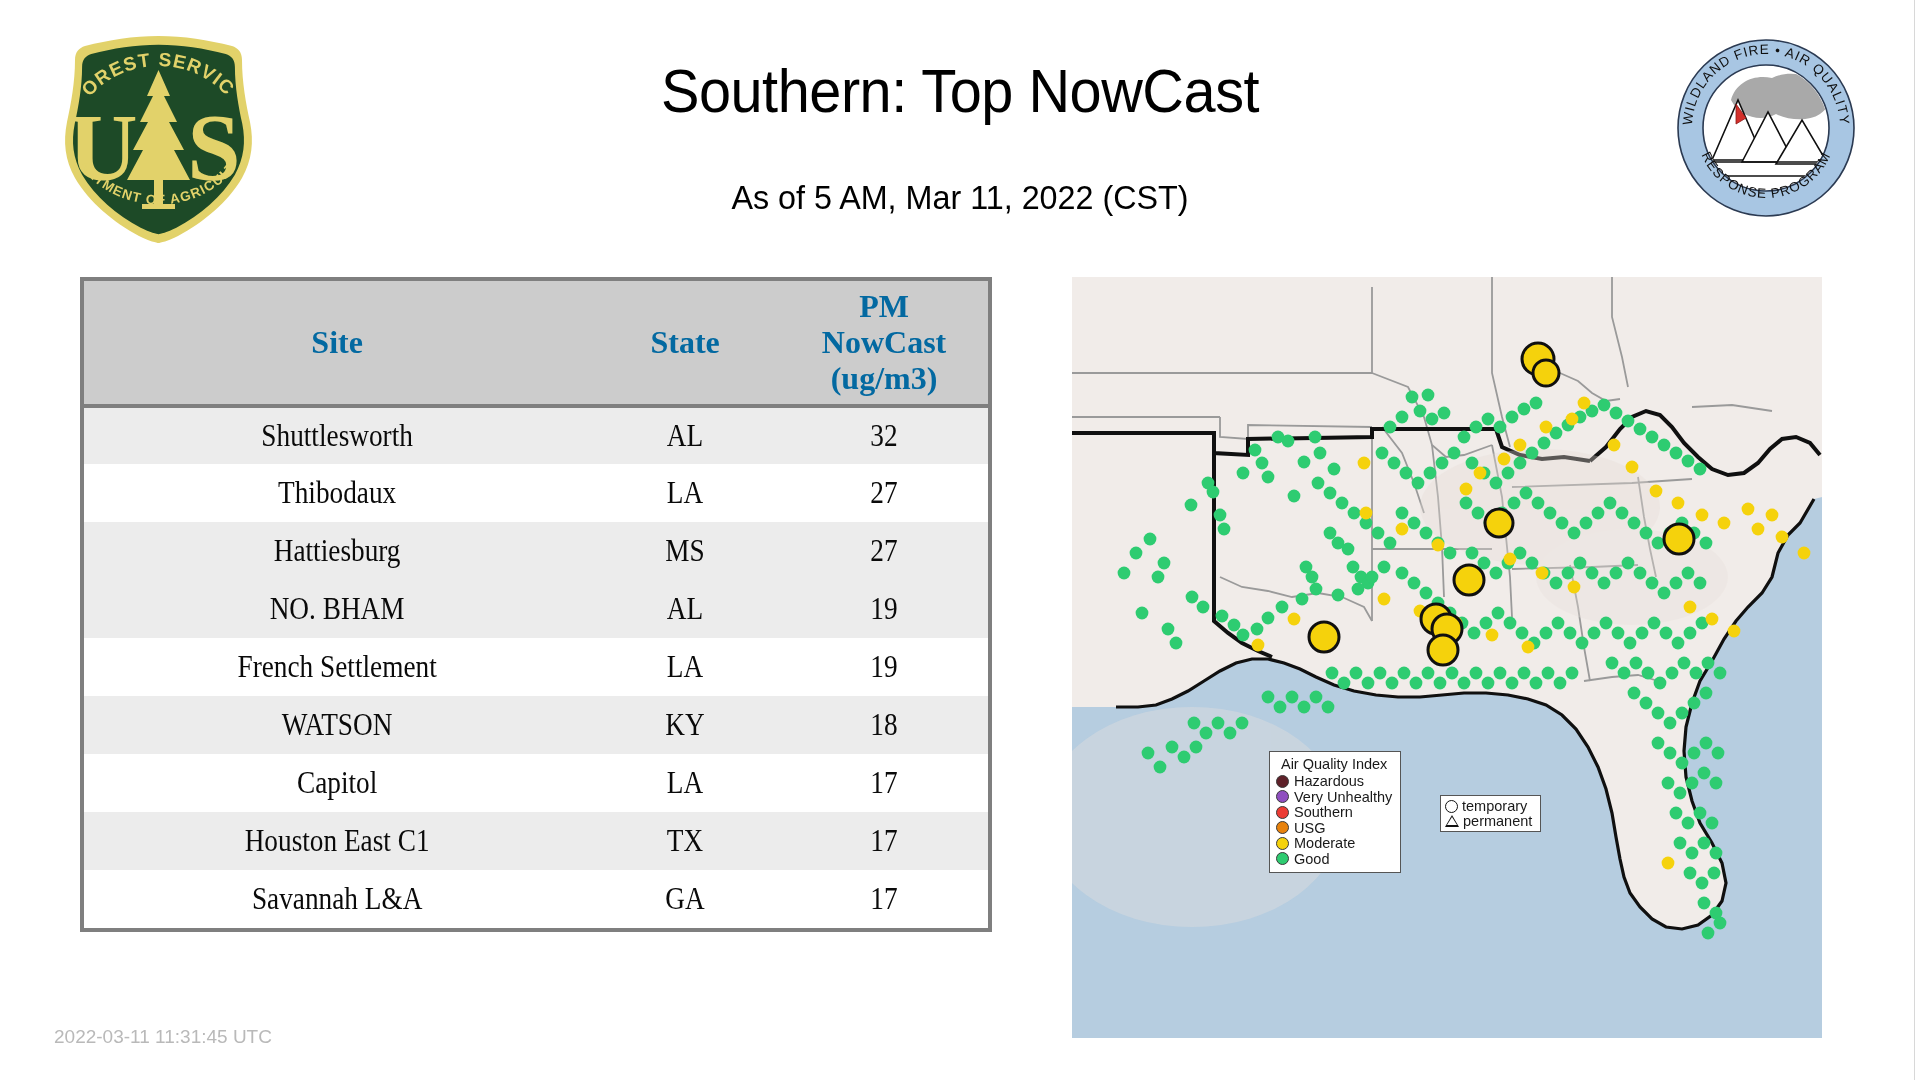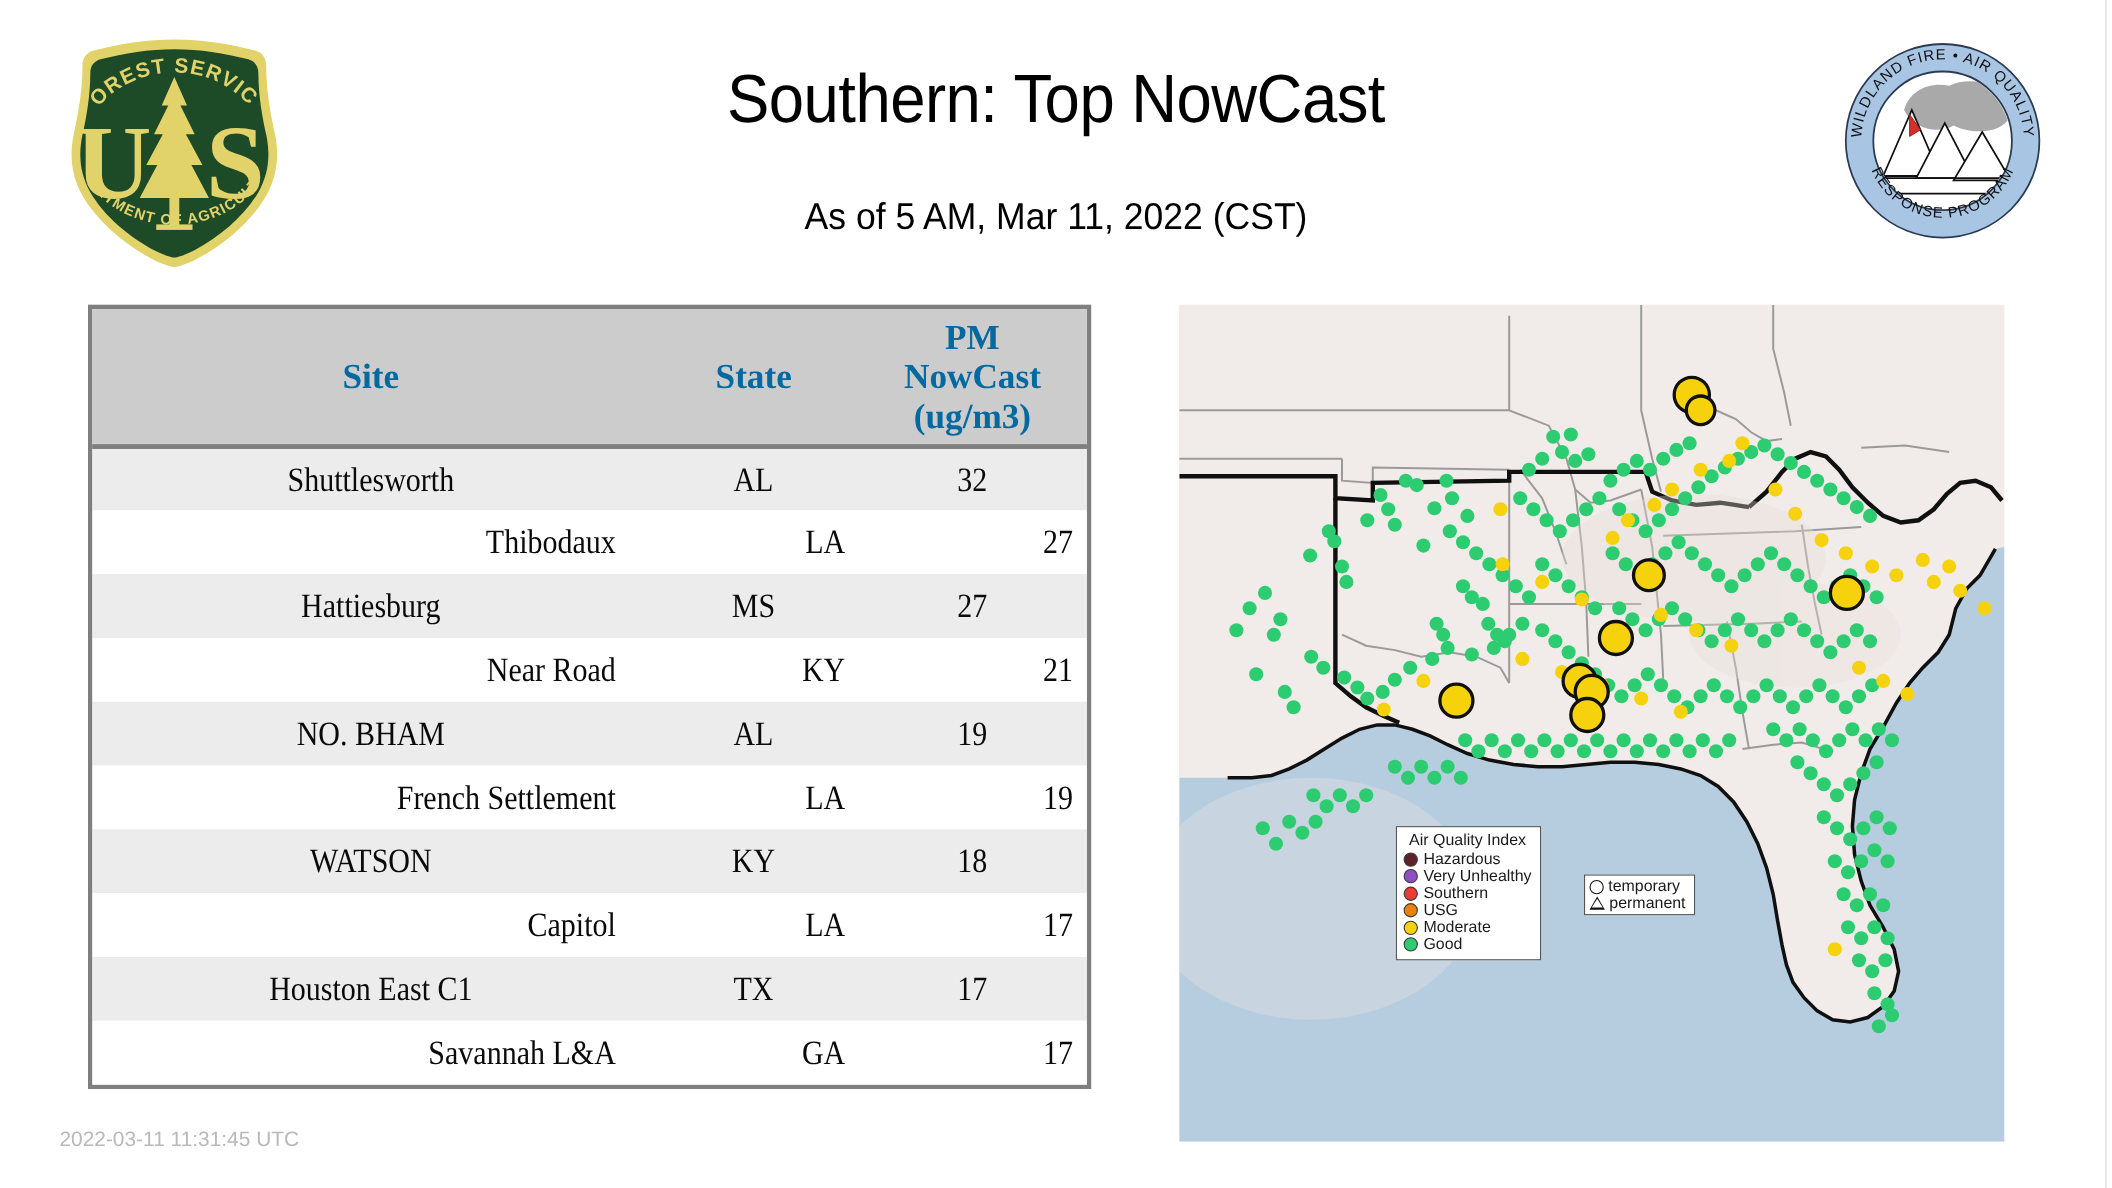--- a/index.html
+++ b/index.html
@@ -50,21 +50,21 @@
   table.nowcast thead th.col-site  { width: 56%; }
   table.nowcast thead th.col-state { width: 21%; margin-top: 30px; }
   table.nowcast thead th.col-pm    { width: 23%; }
   table.nowcast tbody td {
     font-family: "Liberation Serif", serif;
     font-size: 31px; color: #0a0a0a;
     text-align: center; height: 58px;
     font-stretch: condensed;
   }
   table.nowcast tbody tr.odd td { background: #ececec; }
-  table.nowcast tbody tr.even td { background: #ffffff; text-align: right; }
+  table.nowcast tbody tr.even td { background: #ffffff; }
   .cell-inner { display: block; transform: scaleX(0.88); transform-origin: 50% 50%; }
 
   
   #timestamp {
     position: absolute; left: 54px; top: 1026px;
     font-size: 19px; color: #b9b9b9;
     font-family: "Liberation Sans", sans-serif;
   }
 
   
@@ -258,31 +258,20 @@
           </tr>
           <tr class="odd">
             <td>
               <span class="cell-inner">Hattiesburg</span>
             </td>
             <td>
               <span class="cell-inner">MS</span>
             </td>
             <td>
               <span class="cell-inner">27</span>
-            </td>
-          </tr>
-          <tr class="even">
-            <td>
-              <span class="cell-inner">Near Road</span>
-            </td>
-            <td>
-              <span class="cell-inner">KY</span>
-            </td>
-            <td>
-              <span class="cell-inner">21</span>
             </td>
           </tr>
           <tr class="odd">
             <td>
               <span class="cell-inner">NO. BHAM</span>
             </td>
             <td>
               <span class="cell-inner">AL</span>
             </td>
             <td>

